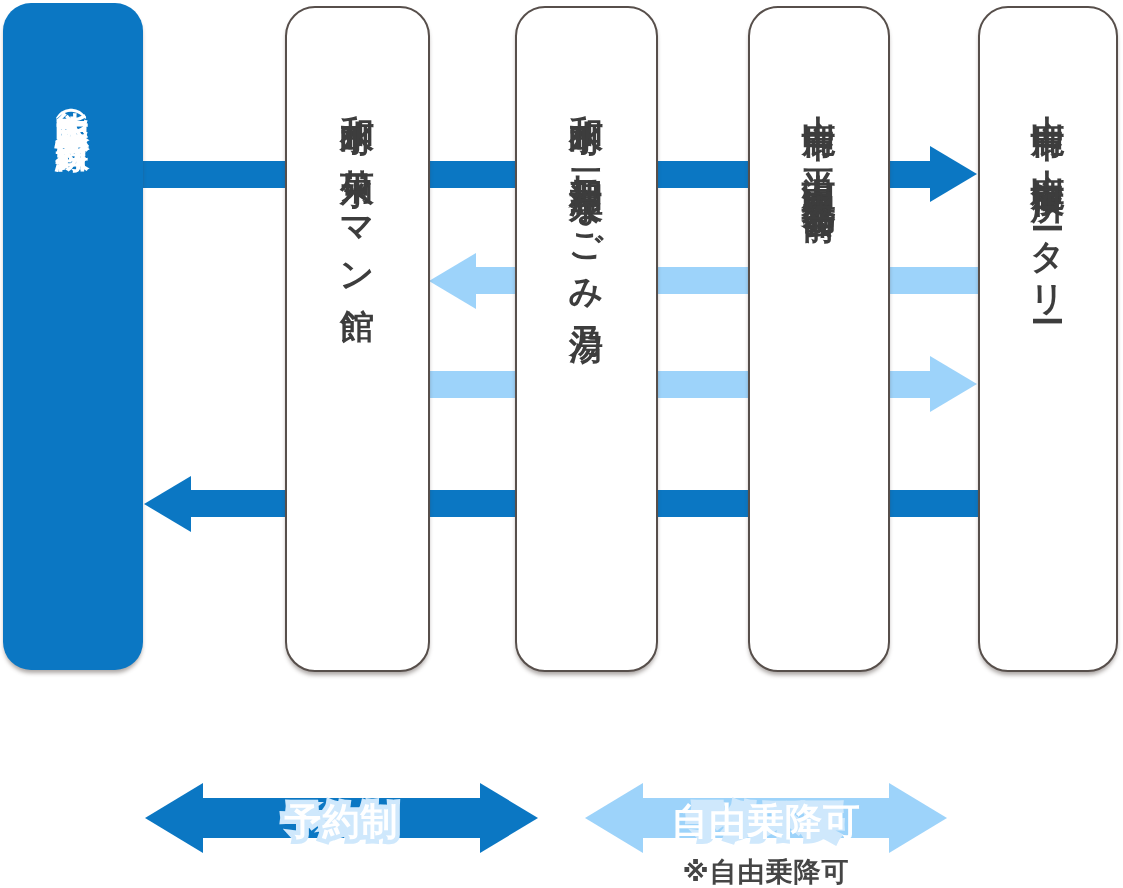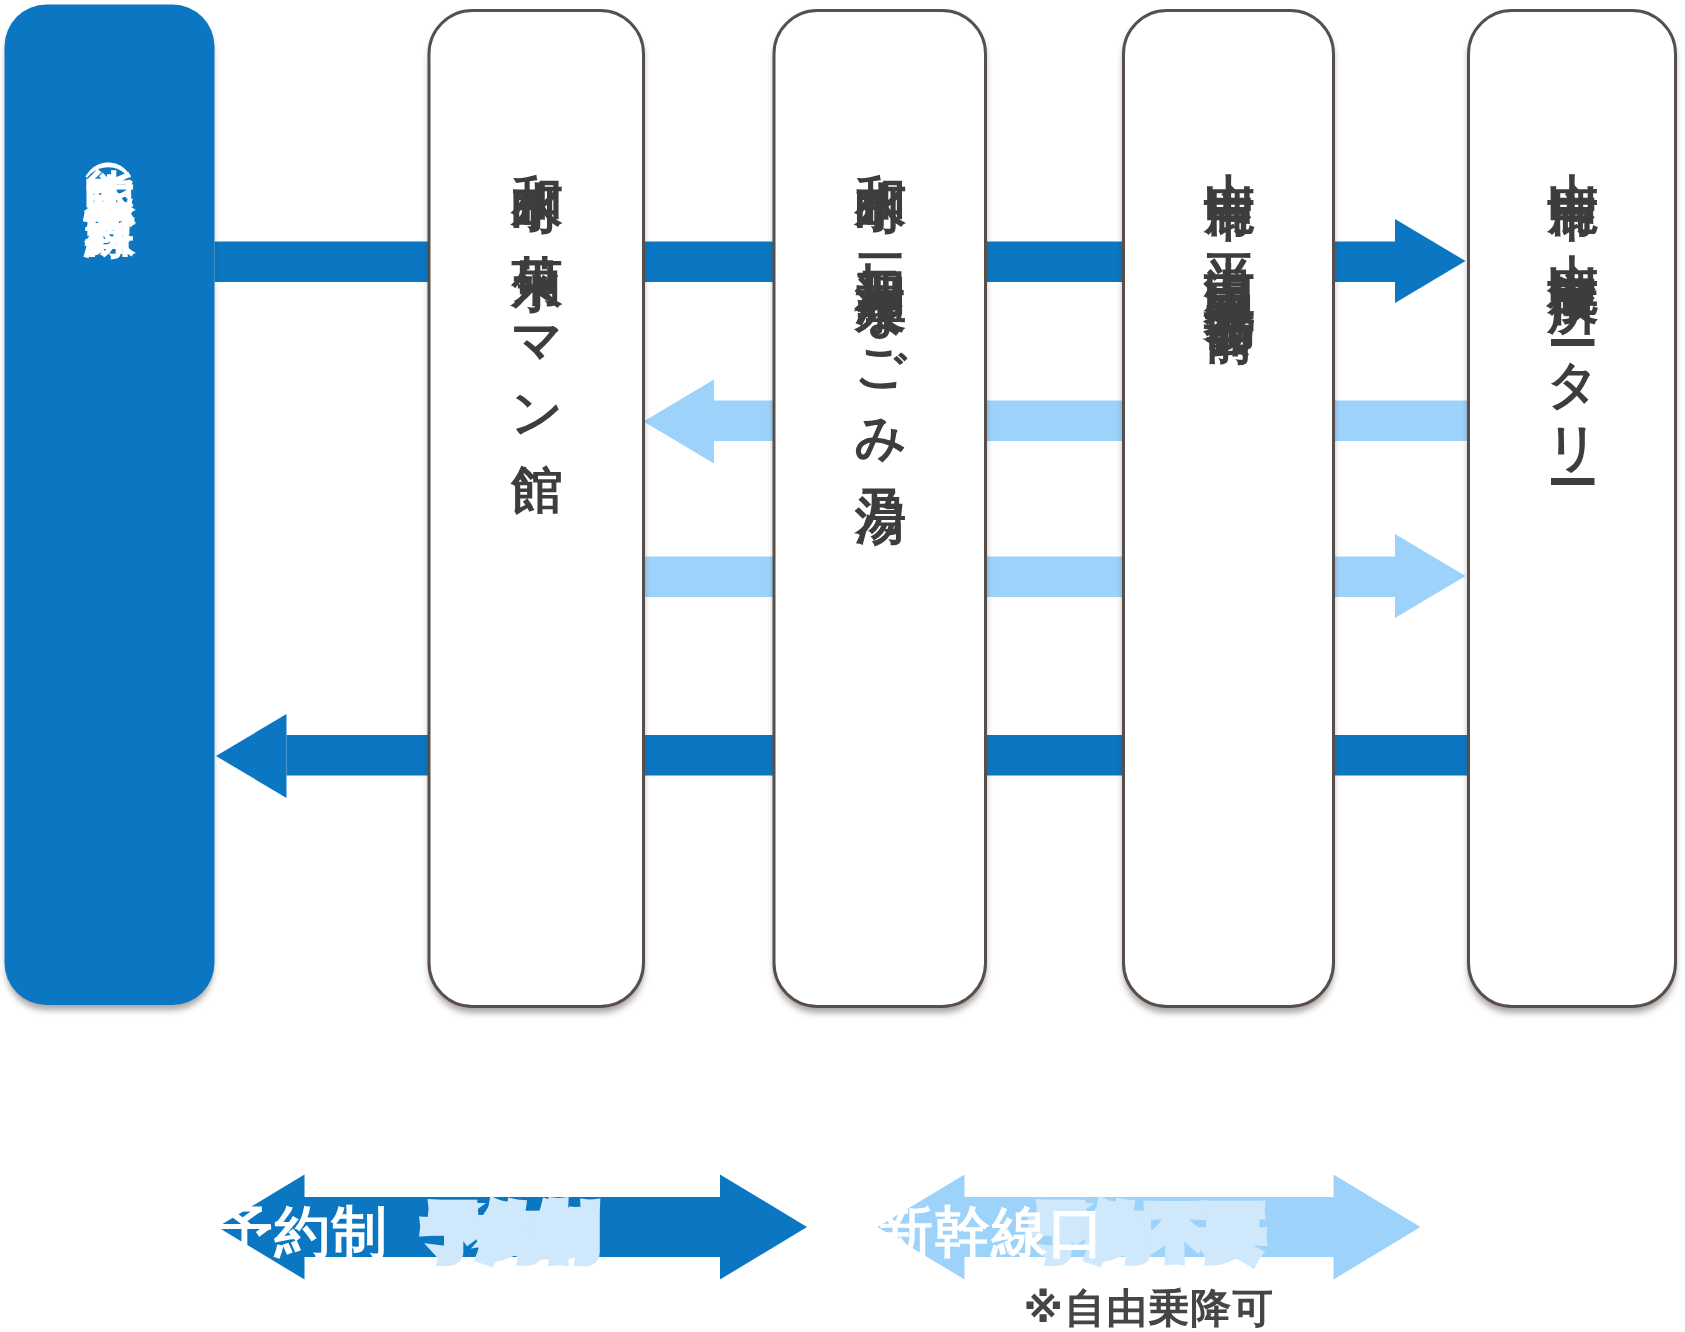--- a/index.html
+++ b/index.html
@@ -66,20 +66,21 @@
   .lshaft.light{background:var(--light-blue);}
   .lhead{position:absolute;width:0;height:0;z-index:1;
          border-top:35px solid transparent;border-bottom:35px solid transparent;}
   .lhead.right.dark{border-left:58px solid var(--dark-blue);}
   .lhead.left.dark{border-right:58px solid var(--dark-blue);}
   .lhead.right.light{border-left:58px solid var(--light-blue);}
   .lhead.left.light{border-right:58px solid var(--light-blue);}
 
   .legend-label{
     position:absolute;z-index:3;
+    text-align:center;
     font-size:37px;font-weight:700;
     color:#ffffff;
     letter-spacing:1px;
   }
   .legend-label::before{
     content:attr(data-text);
     position:absolute;left:0;right:0;top:0;
     text-align:center;
     -webkit-text-stroke:9px var(--halo);
     z-index:-1;
@@ -126,17 +127,17 @@
   </div>
 
   <div class="lhead left dark" style="left:145px;top:783px;"></div>
   <div class="lshaft dark" style="left:201px;top:798px;width:281px;"></div>
   <div class="lhead right dark" style="left:480px;top:783px;"></div>
   <div class="legend-label" style="left:145px;width:393px;top:797px;" data-text="予約制">予約制</div>
 
   <div class="lhead left light" style="left:585px;top:783px;"></div>
   <div class="lshaft light" style="left:641px;top:798px;width:250px;"></div>
   <div class="lhead right light" style="left:889px;top:783px;"></div>
-  <div class="legend-label" style="left:585px;width:362px;top:797px;" data-text="予約不要">新幹線口</div>
+  <div class="legend-label" style="left:585px;width:362px;top:797px;" data-text="予約不要">自由乗降可</div>
 
   <div class="legend-note" style="left:585px;width:362px;top:854px;">※自由乗降可</div>
 
 </div>
 
 </body></html>

